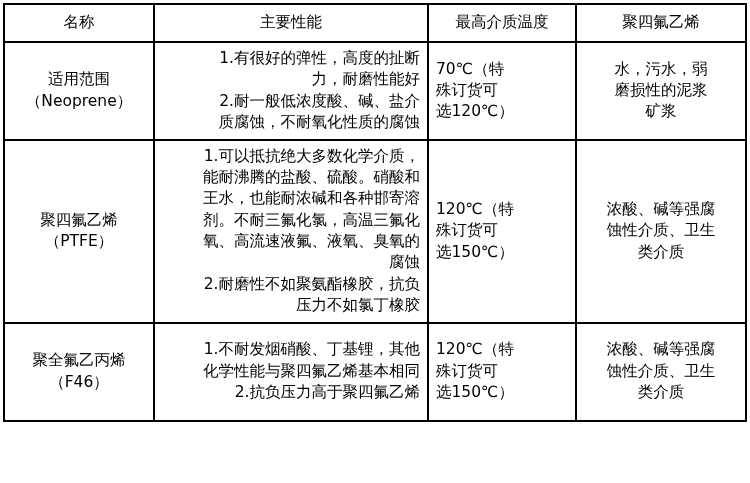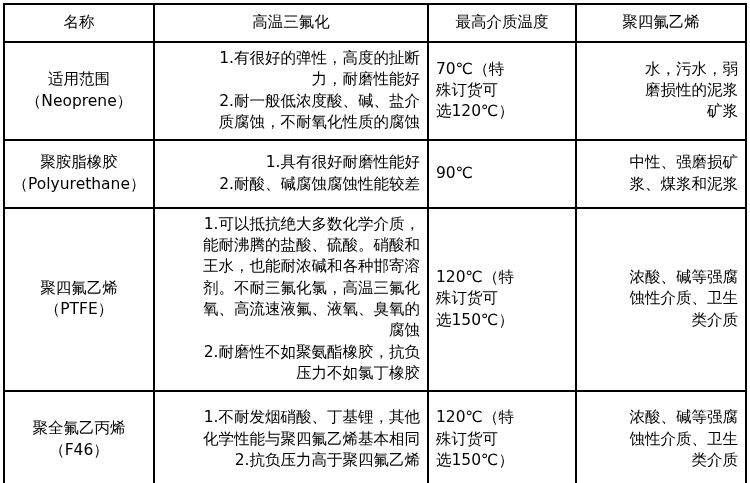--- a/index.html
+++ b/index.html
@@ -53,21 +53,21 @@
   }
   td.perf {
     text-align: right;
     white-space: pre-line;
   }
   td.temp {
     text-align: left;
     white-space: pre-line;
   }
   td.scope {
-    text-align: right;
+    text-align: center;
     white-space: pre-line;
     margin-top: 12px;
   }
   
   tr.r-head td { height: 26px; }
   tr.r0 td { height: 72px; }
   tr.r1 td { height: 56px; }
   tr.r2 td { height: 168px; }
   tr.r3 td { height: 86px; }
 </style>
@@ -78,48 +78,39 @@
   <table class="spec-table">
     <colgroup>
       <col class="c-name">
       <col class="c-perf">
       <col class="c-temp">
       <col class="c-scope">
     </colgroup>
     <thead>
       <tr class="r-head">
         <td>名称</td>
-        <td>高温三氟化</td>
+        <td>主要性能</td>
         <td>最高介质温度</td>
         <td>聚四氟乙烯</td>
       </tr>
     </thead>
     <tbody>
       <tr class="r0">
         <td class="name">适用范围
 （Neoprene）</td>
         <td class="perf">1.有很好的弹性，高度的扯断
 力，耐磨性能好
 2.耐一般低浓度酸、碱、盐介
 质腐蚀，不耐氧化性质的腐蚀</td>
         <td class="temp">70℃（特
 殊订货可
 选120℃）</td>
         <td class="scope">水，污水，弱
 磨损性的泥浆
 矿浆</td>
-      </tr>
-      <tr class="r1">
-        <td class="name">聚胺脂橡胶
-（Polyurethane）</td>
-        <td class="perf">1.具有很好耐磨性能好
-2.耐酸、碱腐蚀腐蚀性能较差</td>
-        <td class="temp">90℃</td>
-        <td class="scope">中性、强磨损矿
-浆、煤浆和泥浆</td>
       </tr>
       <tr class="r2">
         <td class="name">聚四氟乙烯
 （PTFE）</td>
         <td class="perf">1.可以抵抗绝大多数化学介质，
 能耐沸腾的盐酸、硫酸。硝酸和
 王水，也能耐浓碱和各种邯寄溶
 剂。不耐三氟化氯，高温三氟化
 氧、高流速液氟、液氧、臭氧的
 腐蚀

